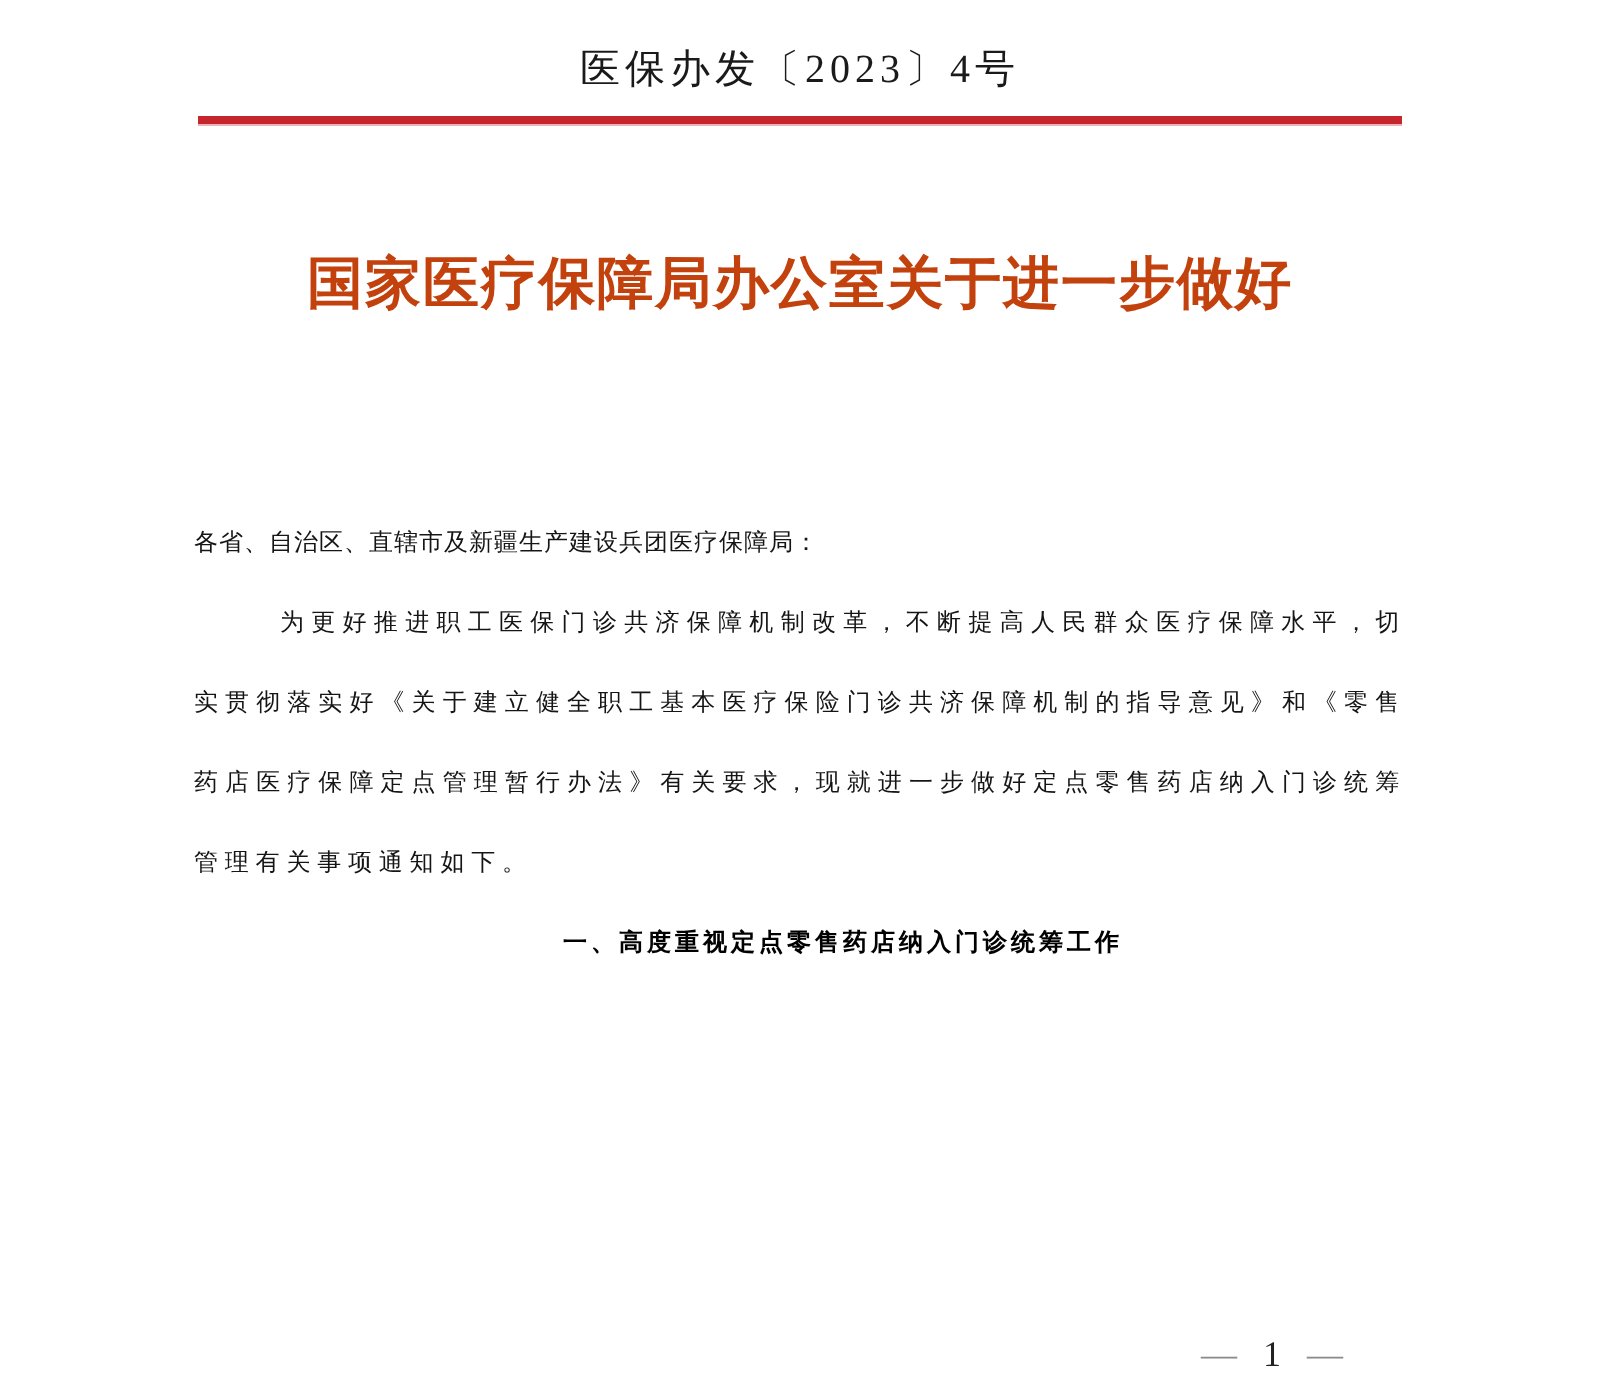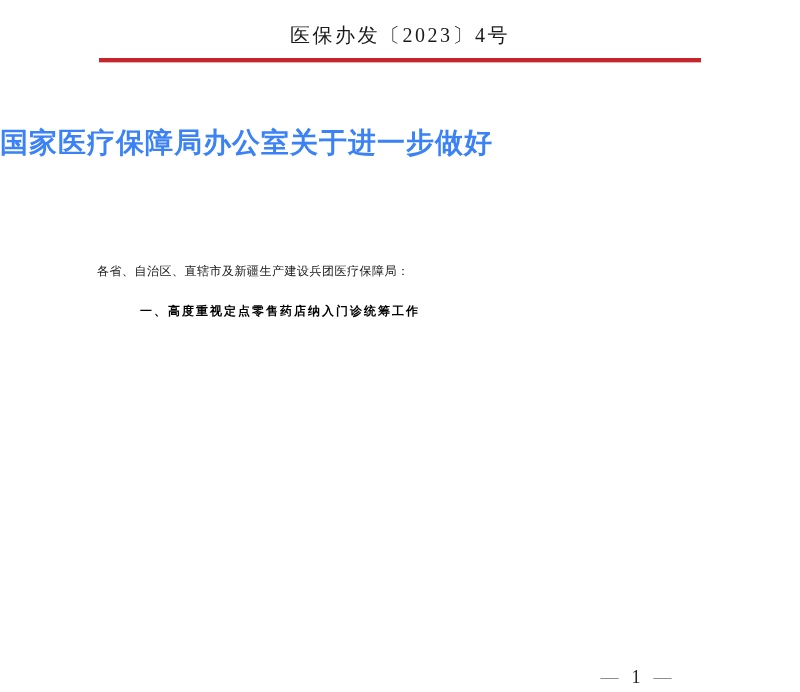--- a/index.html
+++ b/index.html
@@ -35,26 +35,26 @@
     height: 4px;
     background: #c5262d;
     box-shadow: 0 1px 0 rgba(197, 38, 45, 0.35);
   }
   .title {
     position: absolute;
     top: 121px;
     left: 0;
     width: 100%;
     margin: 0;
-    text-align: left;
+    text-align: center;
     font-size: 28px;
     line-height: 44px;
     font-weight: bold;
     letter-spacing: 1px;
-    color: #3b82f6;
+    color: #c2410c;
   }
   .title-line { display: block; }
   .content {
     position: absolute;
     top: 251px;
     left: 97px;
     width: 606px;
     font-size: 12px;
     line-height: 40px;
     letter-spacing: 3.4px;
@@ -66,21 +66,21 @@
   .salutation {
     letter-spacing: 0.5px;
     text-align: left;
   }
   .para { text-indent: 43px; }
   .heading {
     text-indent: 43px;
     font-weight: bold;
     font-family: "Liberation Sans", "DejaVu Sans", sans-serif;
     letter-spacing: 2px;
-    text-align: left;
+    text-align: center;
     color: #000000;
   }
   .page-number {
     position: absolute;
     top: 664px;
     left: 586px;
     width: 100px;
     height: 26px;
     display: flex;
     align-items: center;
@@ -100,20 +100,21 @@
   <div class="doc-number">医保办发〔2023〕4号</div>
 
   <div class="red-line"></div>
 
   <h1 class="title">
     <span class="title-line">国家医疗保障局办公室关于进一步做好</span>
   </h1>
 
   <div class="content">
     <p class="salutation">各省、自治区、直辖市及新疆生产建设兵团医疗保障局：</p>
+    <p class="para">为更好推进职工医保门诊共济保障机制改革，不断提高人民群众医疗保障水平，切实贯彻落实好《关于建立健全职工基本医疗保险门诊共济保障机制的指导意见》和《零售药店医疗保障定点管理暂行办法》有关要求，现就进一步做好定点零售药店纳入门诊统筹管理有关事项通知如下。</p>
     <p class="heading">一、高度重视定点零售药店纳入门诊统筹工作</p>
   </div>
 
   <div class="page-number">
     <span class="dash">—</span>
     <span class="num">1</span>
     <span class="dash">—</span>
   </div>
 
 </div>

